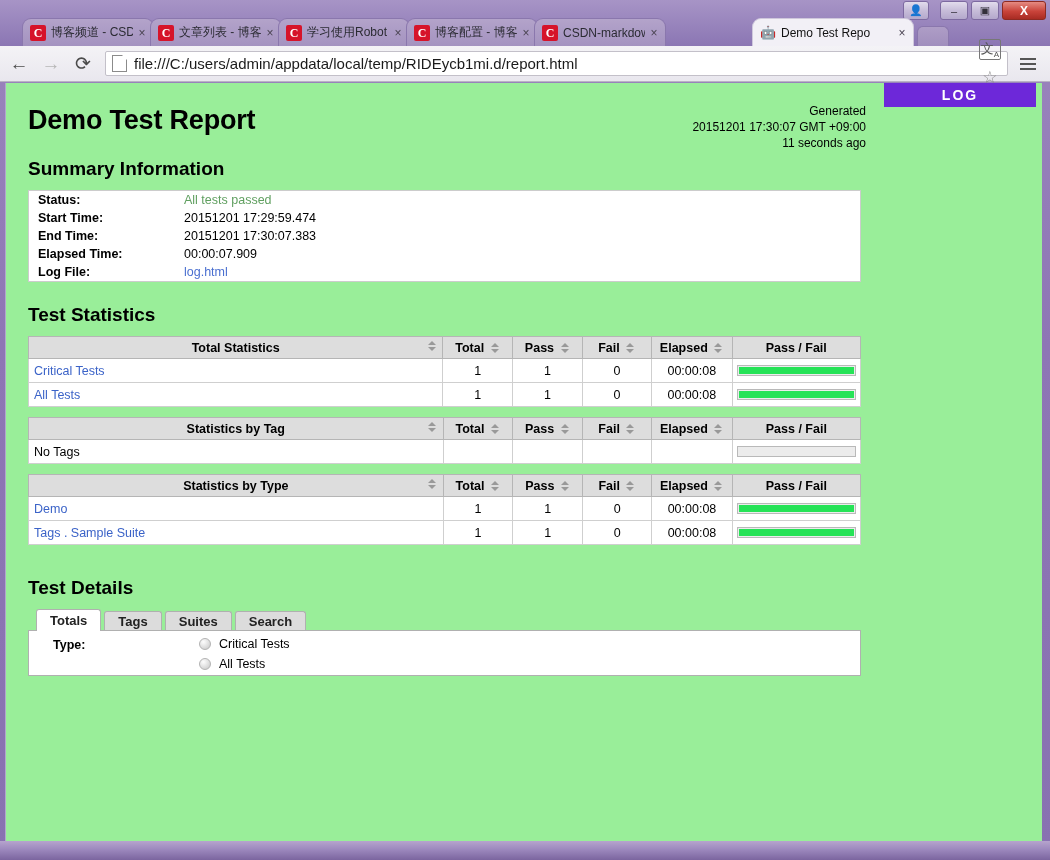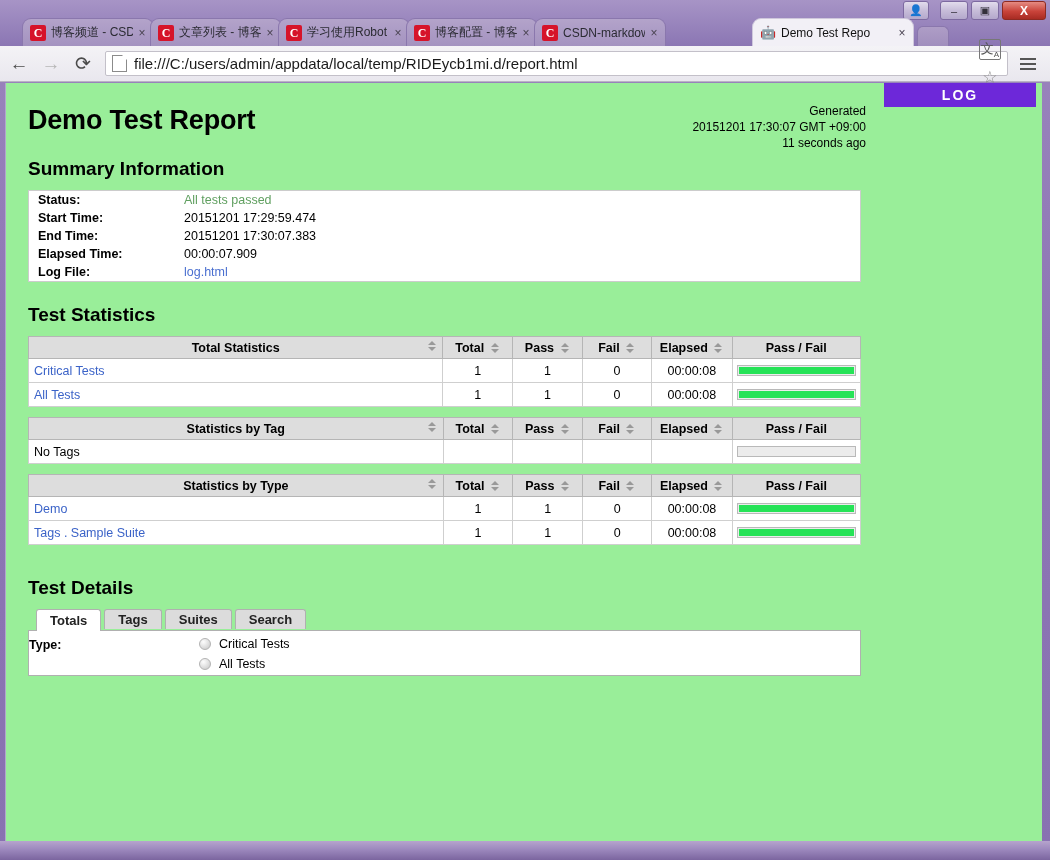--- a/index.html
+++ b/index.html
@@ -355,20 +355,21 @@
     height: 100%;
     background: #26e357;
   }
   td.namecell a { color: #3b63c8; text-decoration: none; font-weight: normal;}
   td.namecell { padding-left: 4px; }
 
   
   #details-wrap { margin-left: 22px; width: 833px; }
   #tabs-row {
     display: flex;
+    align-items: flex-end;
     height: 22px;
     margin-left: 8px;
   }
   .dtab {
     height: 20px;
     line-height: 20px;
     padding: 0 13px;
     margin-right: 3px;
     font-size: 13px;
     font-weight: bold;
@@ -395,21 +396,21 @@
     height: 46px;
     box-sizing: border-box;
     padding: 6px 8px;
     position: relative;
     margin-top: -1px;
   }
   #type-label {
     font-weight: bold;
     font-size: 12.5px;
     position: absolute;
-    left: 0; top: 7px;
+    left: 24px; top: 7px;
   }
   .radio-row {
     position: absolute;
     left: 170px;
     font-size: 12.5px;
     display: flex;
     align-items: center;
   }
   .radio-row .rd {
     width: 12px; height: 12px;

